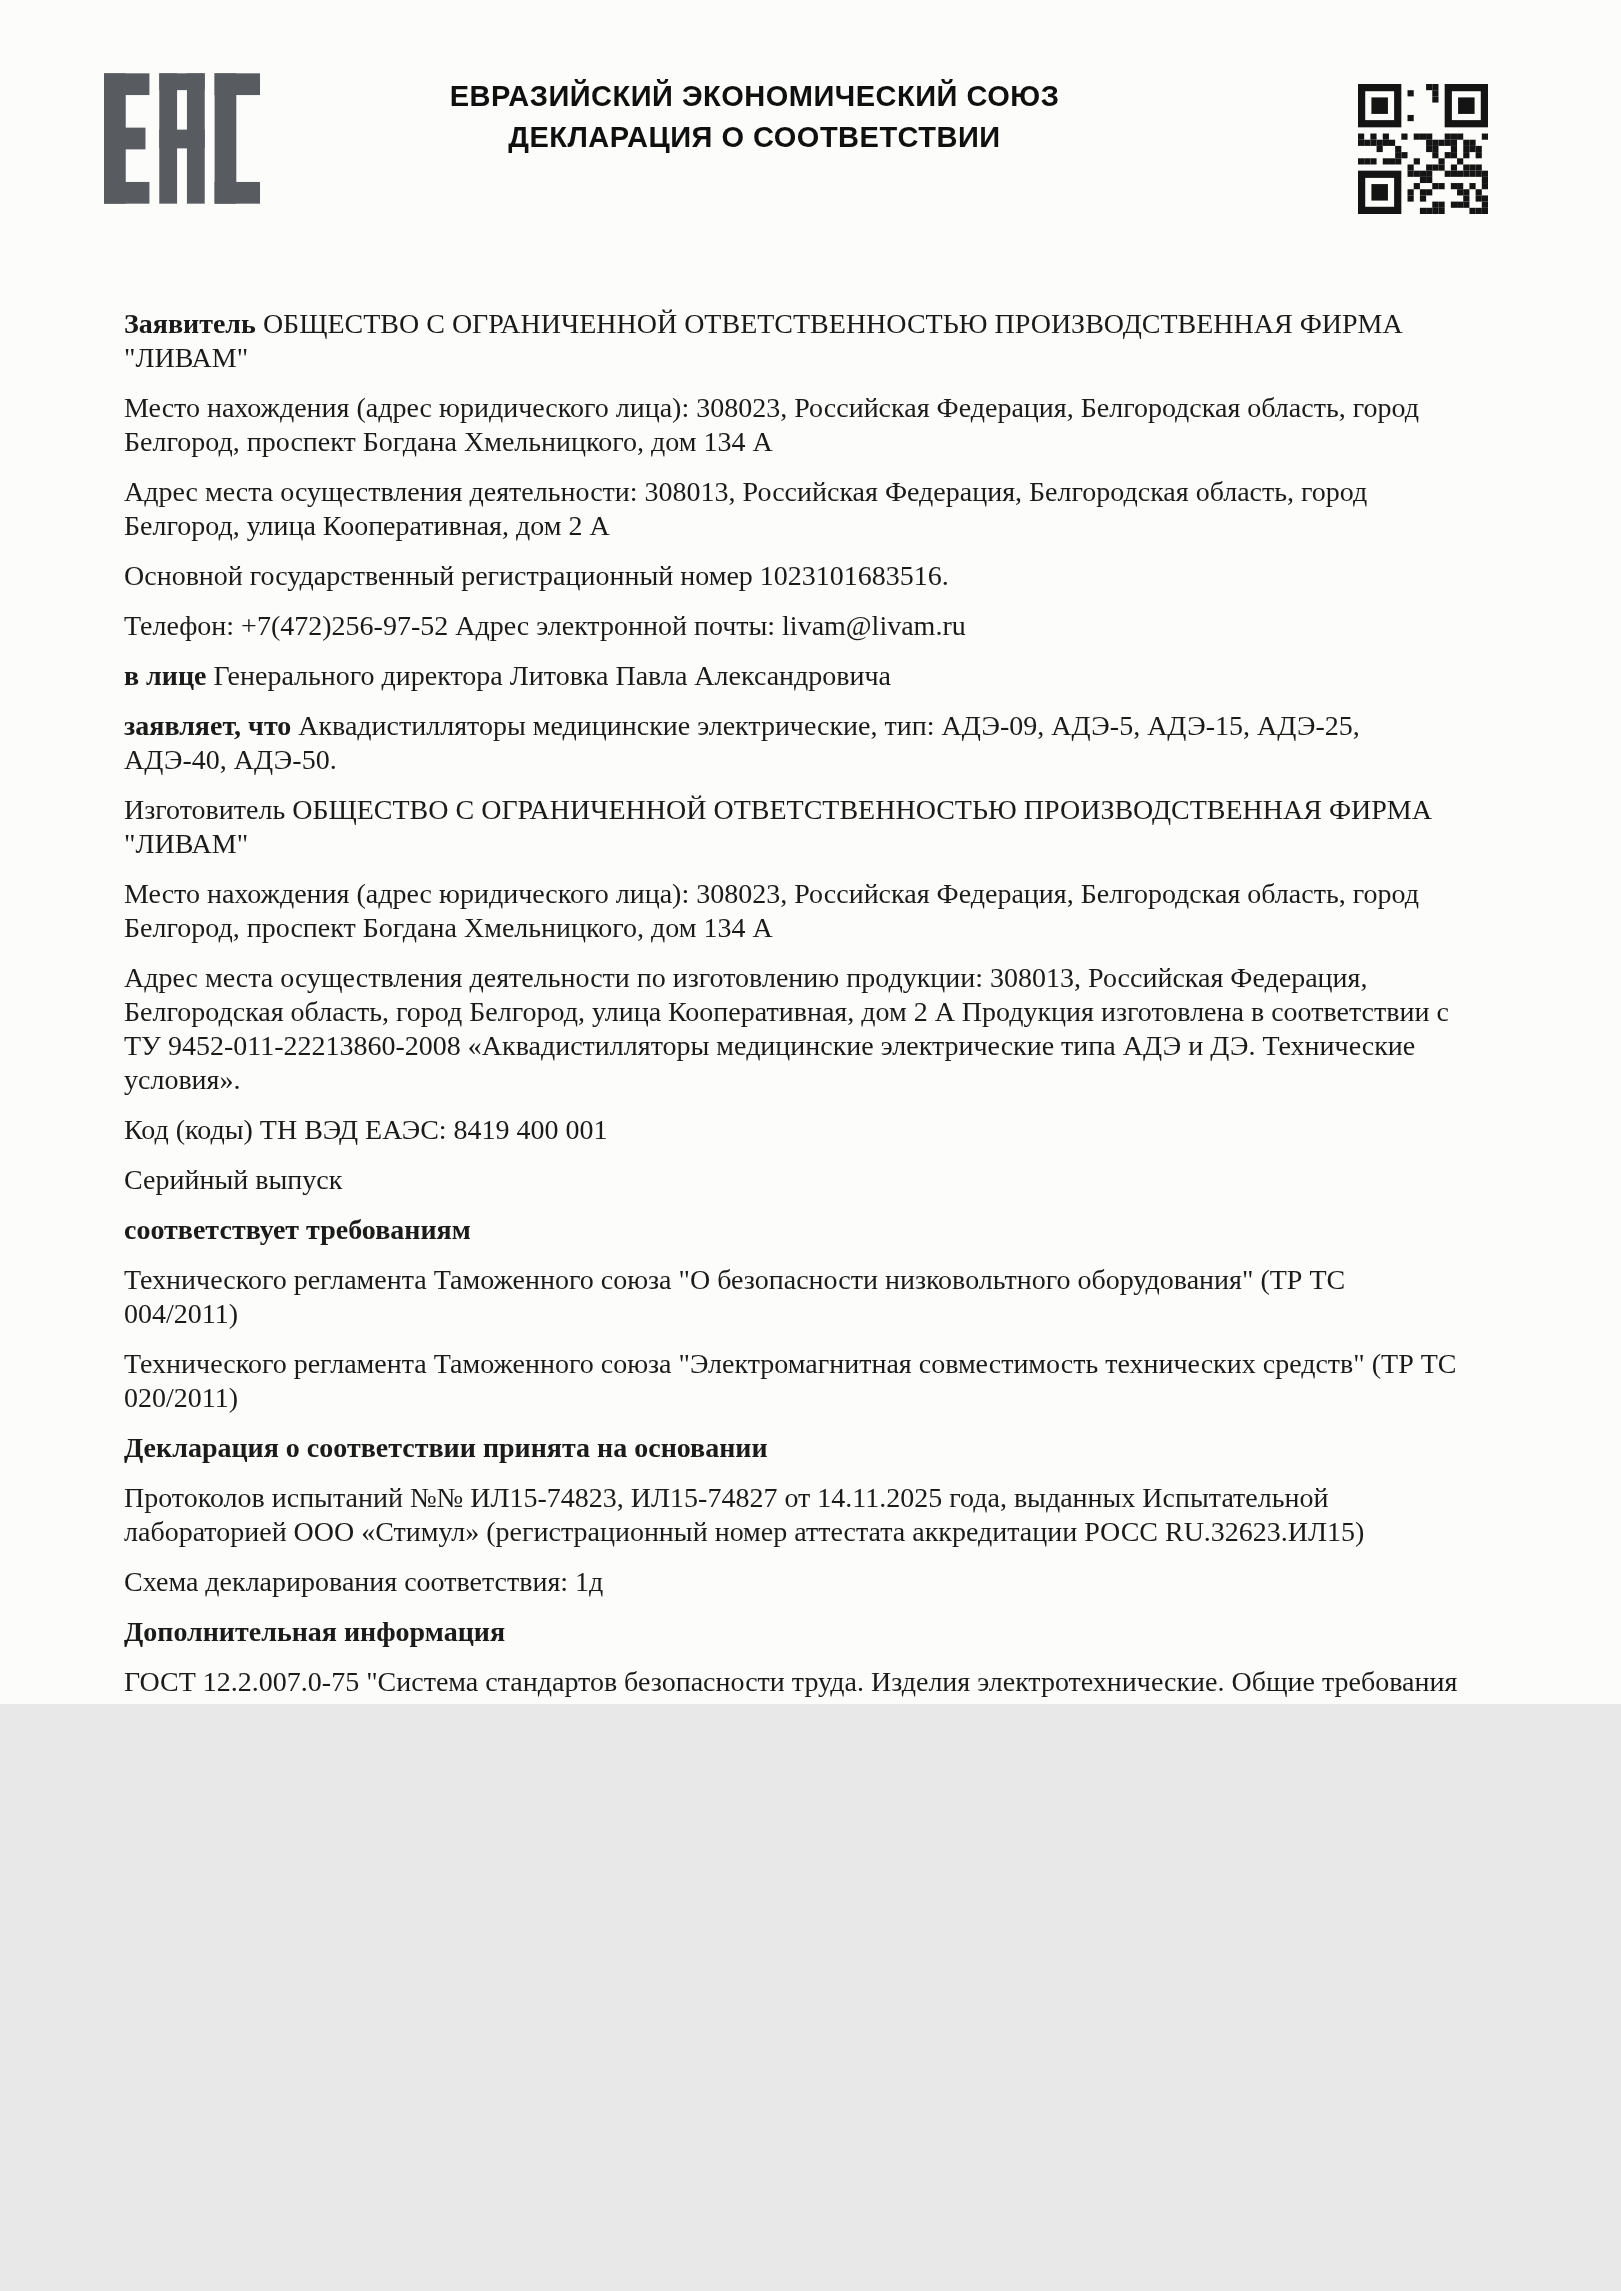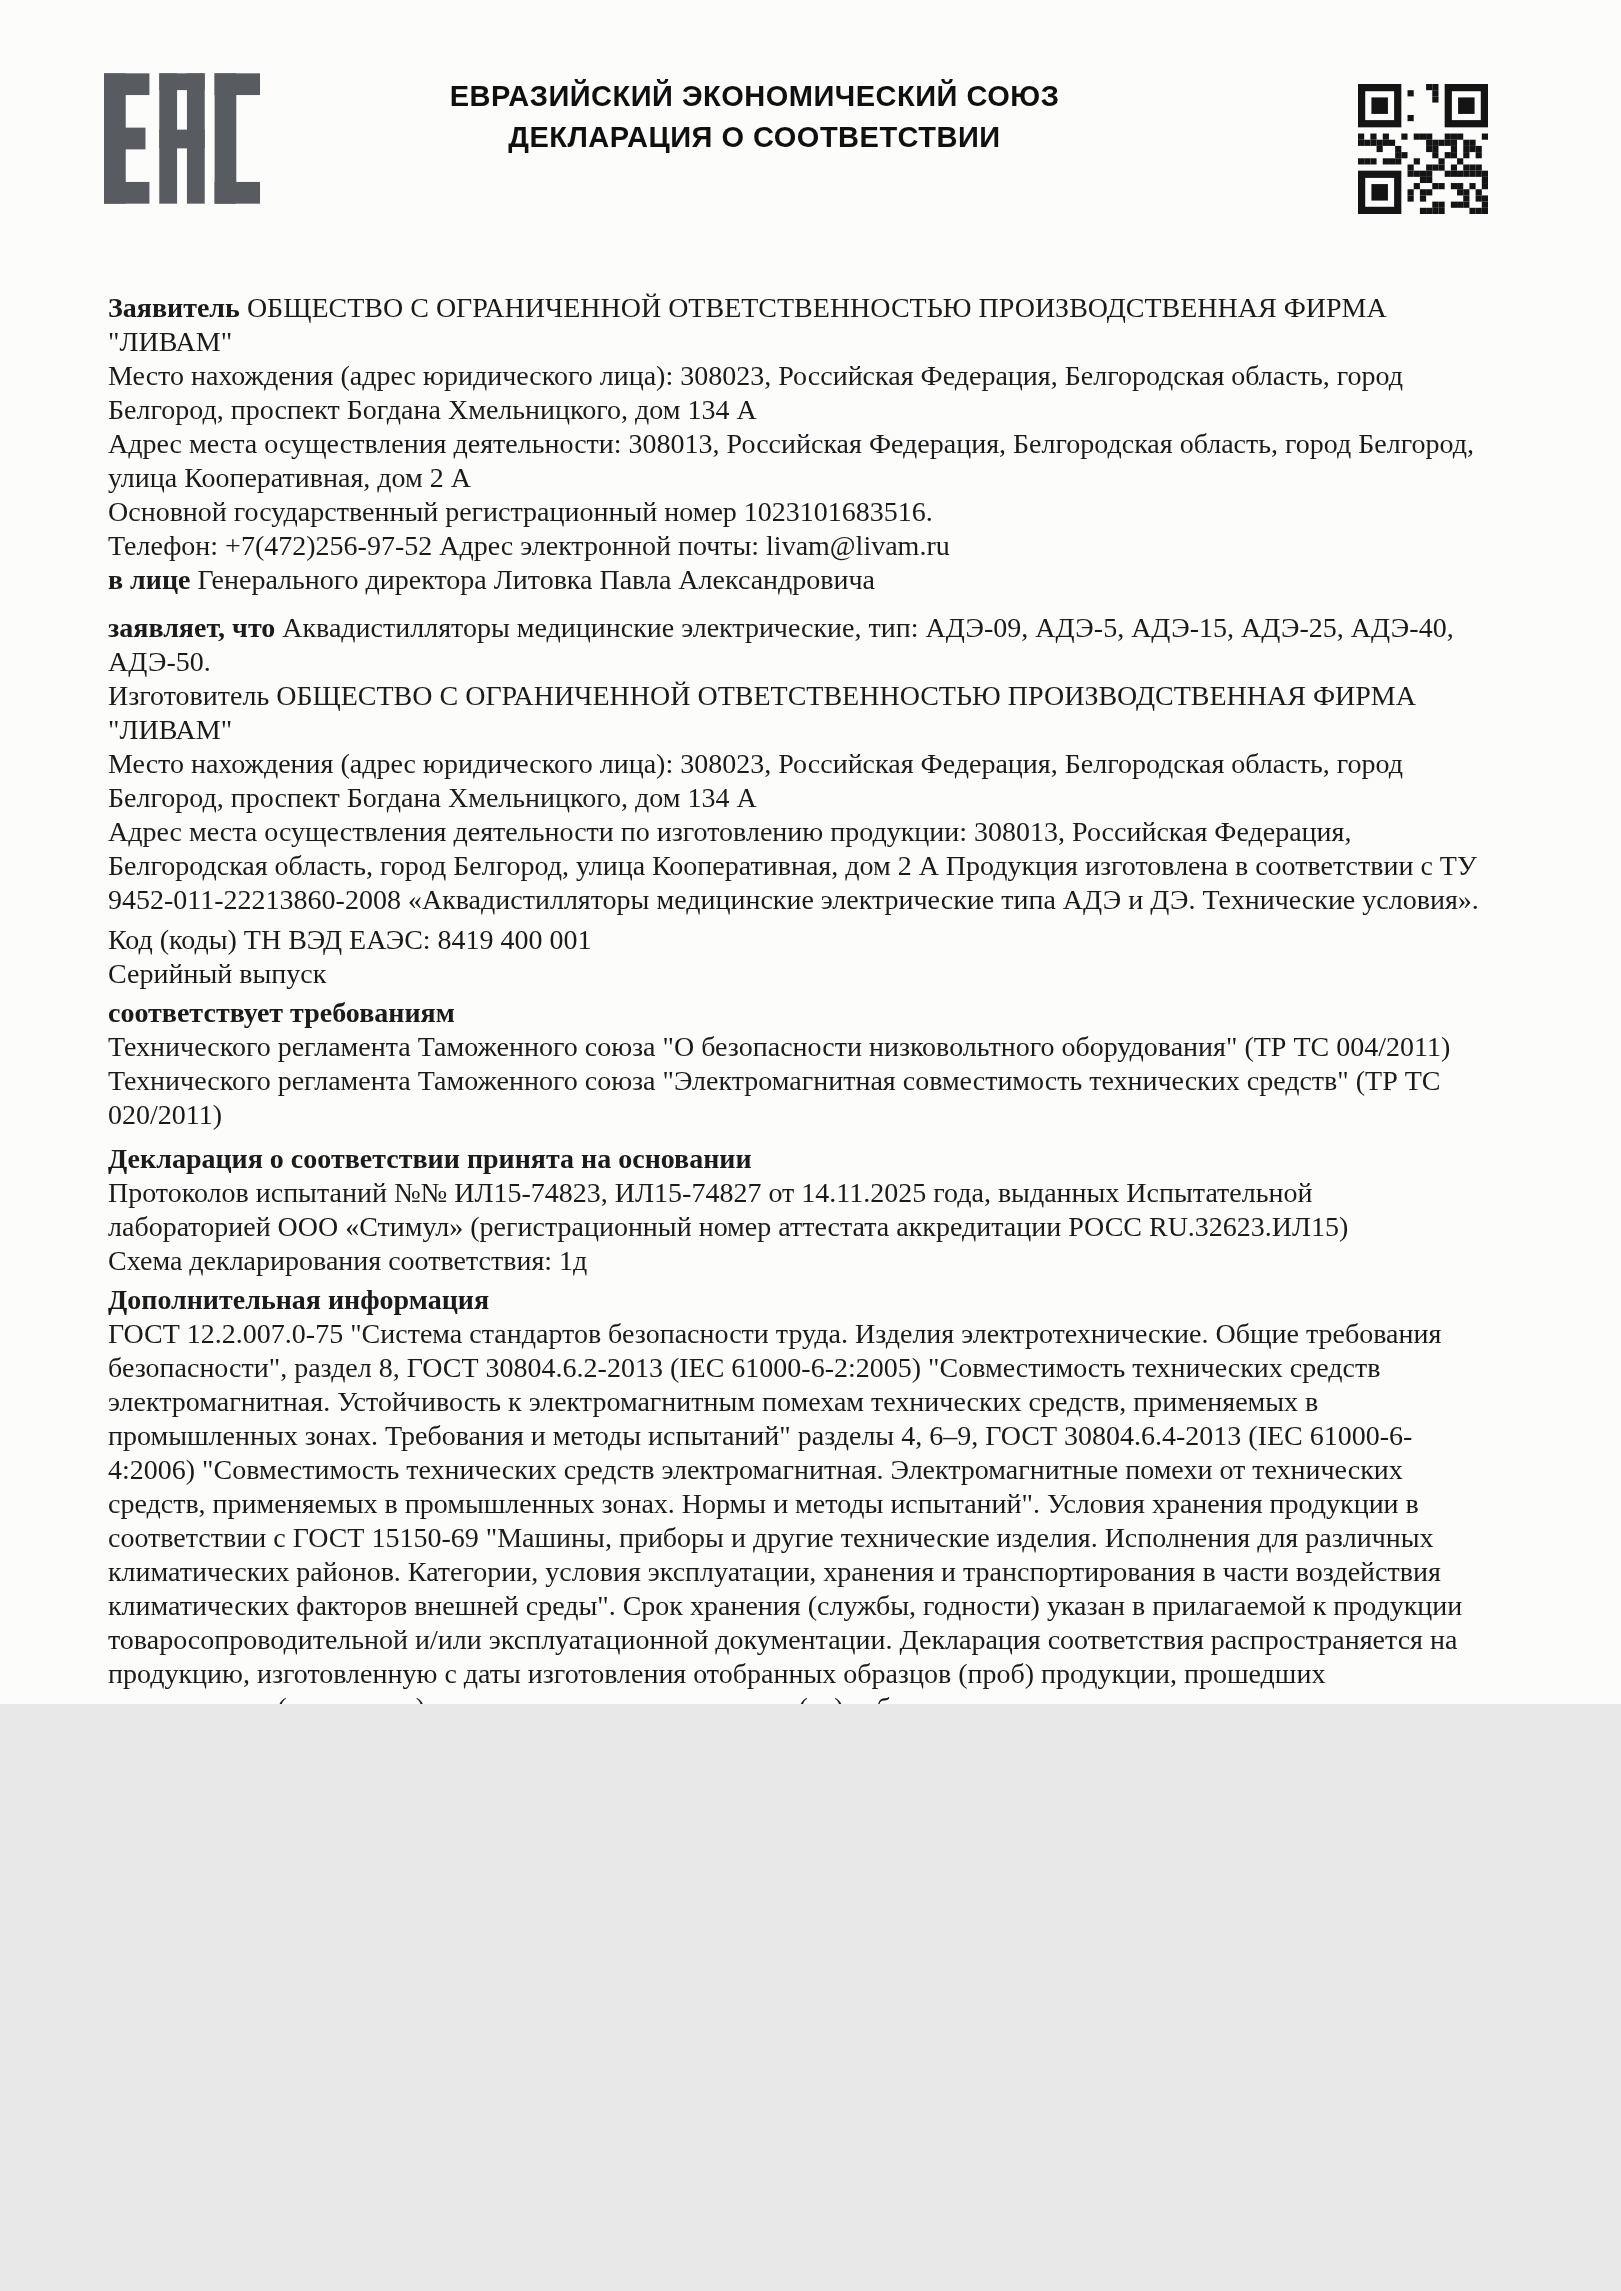--- a/index.html
+++ b/index.html
@@ -11,21 +11,21 @@
   
   .eac-logo{position:absolute;left:104px;top:73px;}
   .doc-title{
     position:absolute;left:88px;top:76px;width:1333px;text-align:center;
     font-family:"Liberation Sans",sans-serif;font-weight:bold;
     font-size:29px;line-height:41px;color:#101010;letter-spacing:0.5px;
   }
   .qr{position:absolute;left:1358px;top:84px;}
   
   .body-text{position:absolute;left:108px;top:291px;width:1374px;font-size:28px;line-height:34px;}
-  .para{margin:0;}
+  .para{margin:16px;}
   .para .lead{font-weight:bold;}
   .para.bold{font-weight:bold;}
   .gap14{margin-top:13.7px;}
   .gap10{margin-top:9.8px;}
   .gap6{margin-top:5.9px;}
   .gap5{margin-top:4.9px;}
   
   .validity{position:absolute;left:108px;top:1883px;width:1374px;margin:0;font-weight:bold;font-size:28px;line-height:34px;}
   .sig-line{position:absolute;border-top:2.9px solid #151515;height:0;}
   .sig-line.left{left:127px;top:1947px;width:426px;}

